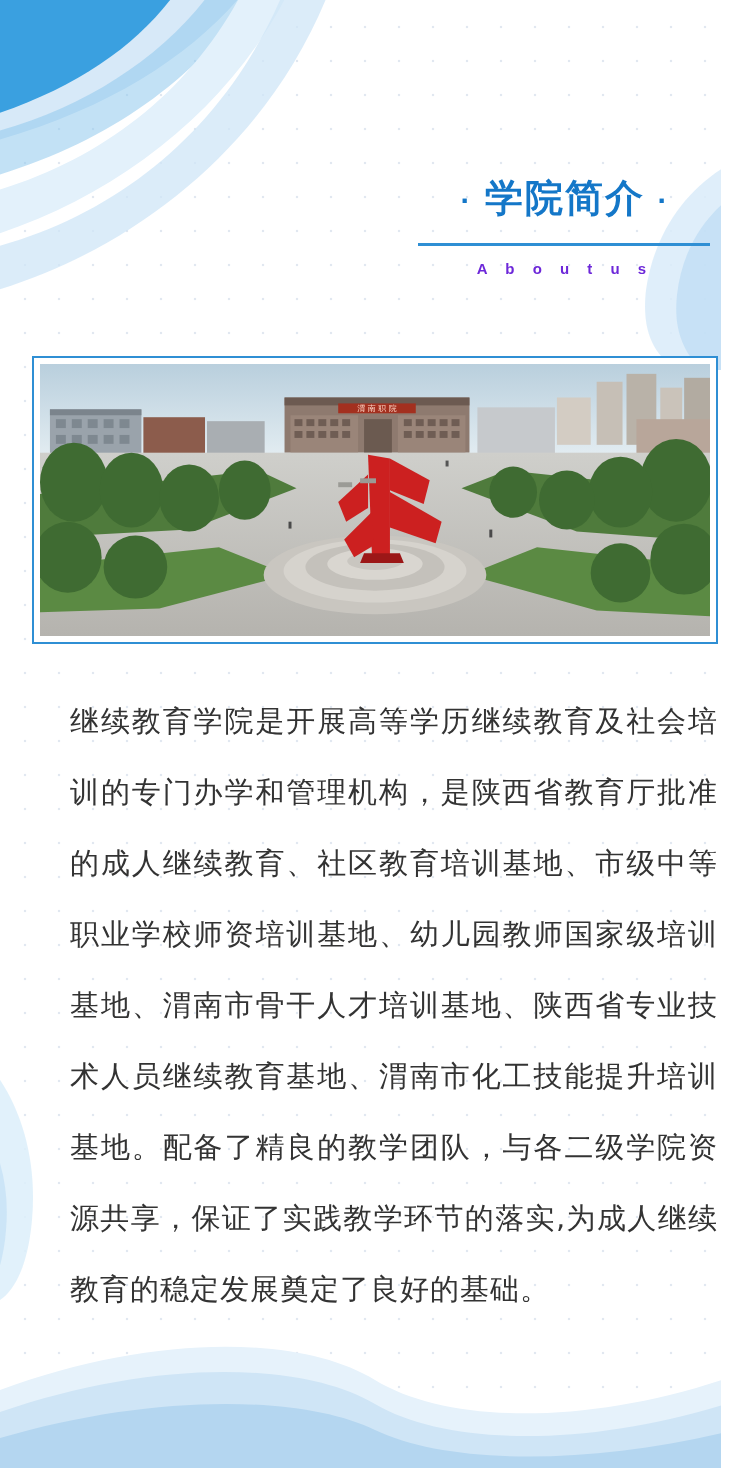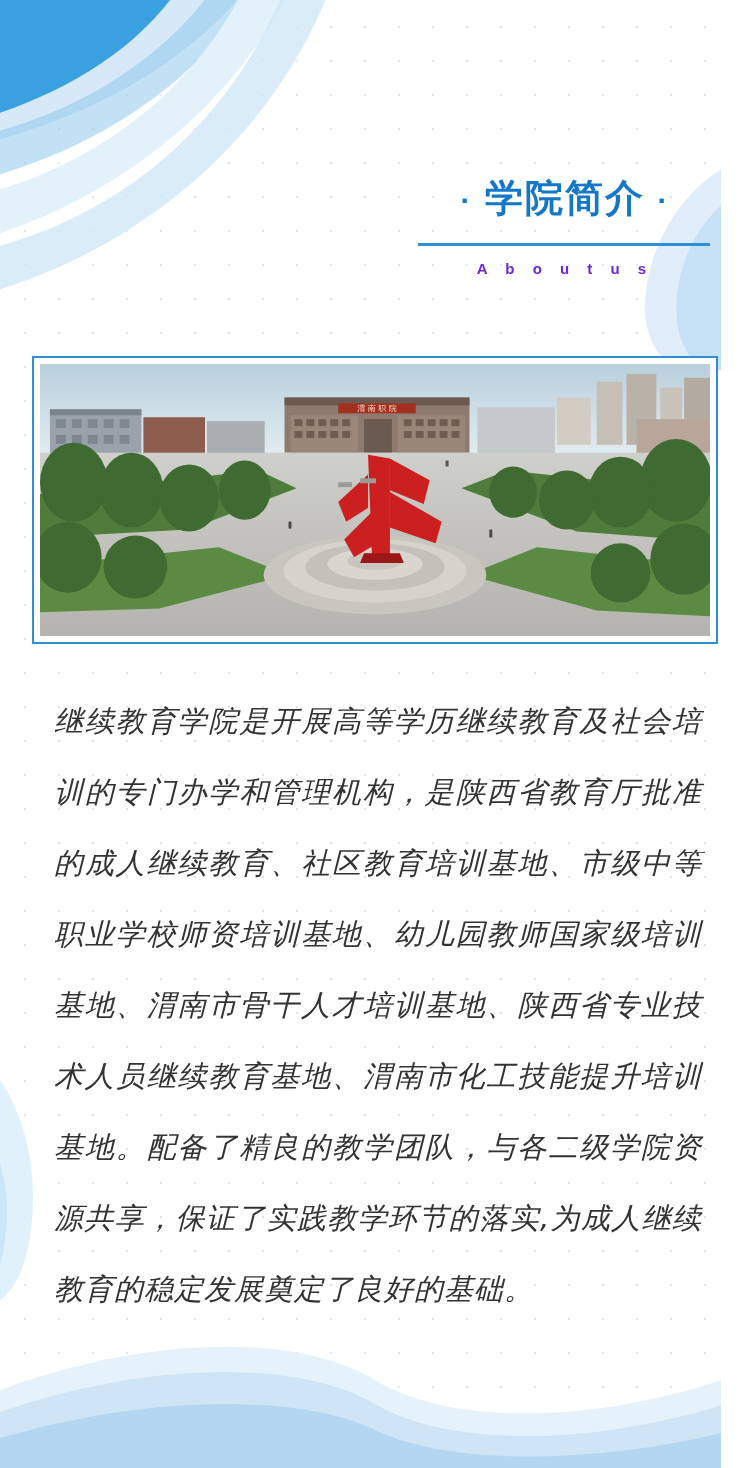--- a/index.html
+++ b/index.html
@@ -112,30 +112,29 @@
     position: relative;
     width: 100%;
     height: 100%;
     overflow: hidden;
     background: #f9a8d4;
   }
 
   
   .body-text {
     position: absolute;
-    left: 54px;
+    left: 70px;
     top: 686px;
     width: 648px;
     font-size: 29px;
     line-height: 71px;
     color: #333333;
     letter-spacing: 1px;
     text-align: justify;
     font-family: "DejaVu Sans", "Liberation Sans", sans-serif;
-    font-style: italic;
   }
 </style>
 </head>
 <body>
 
 <div id="page">
 
   <div class="dots"></div>
 
   <svg class="deco-top" viewBox="0 0 420 360">

